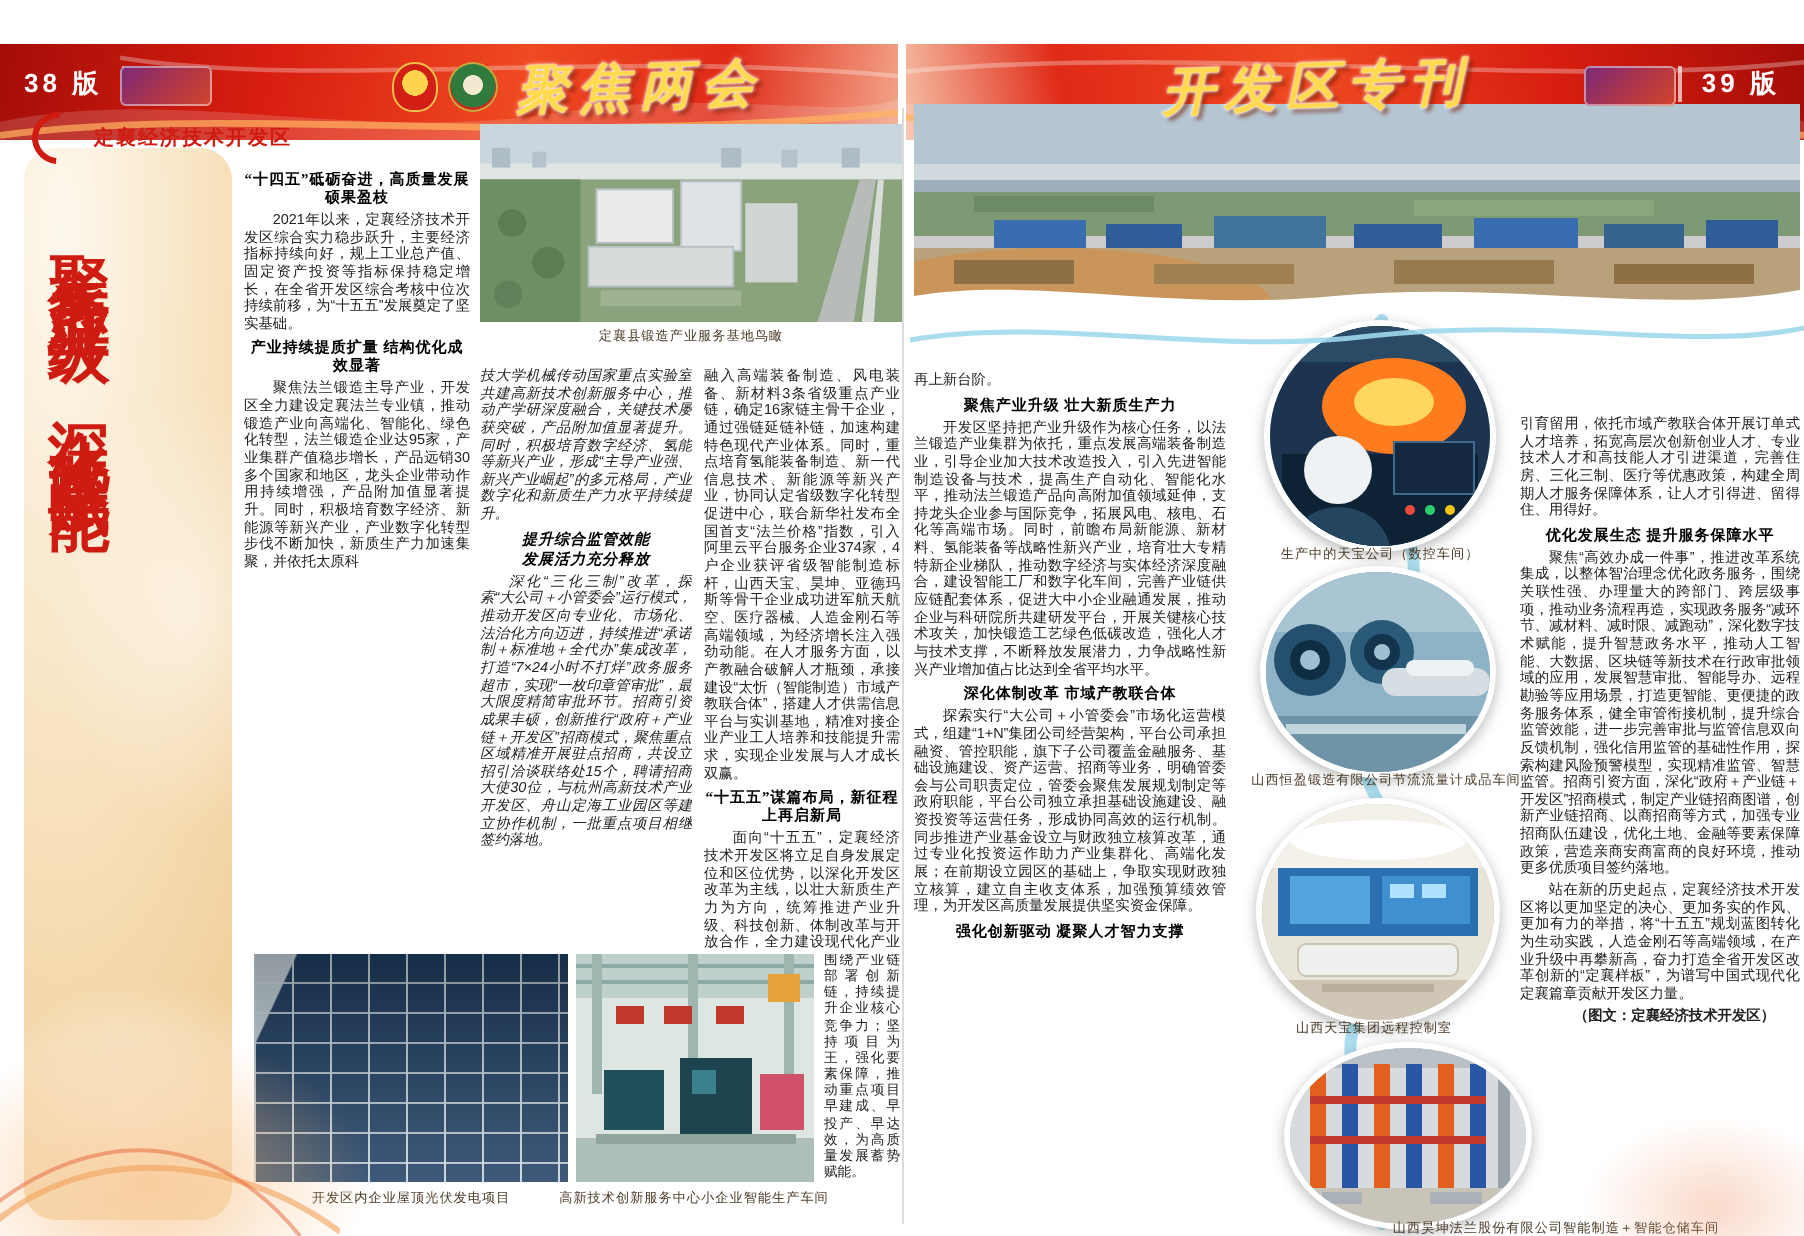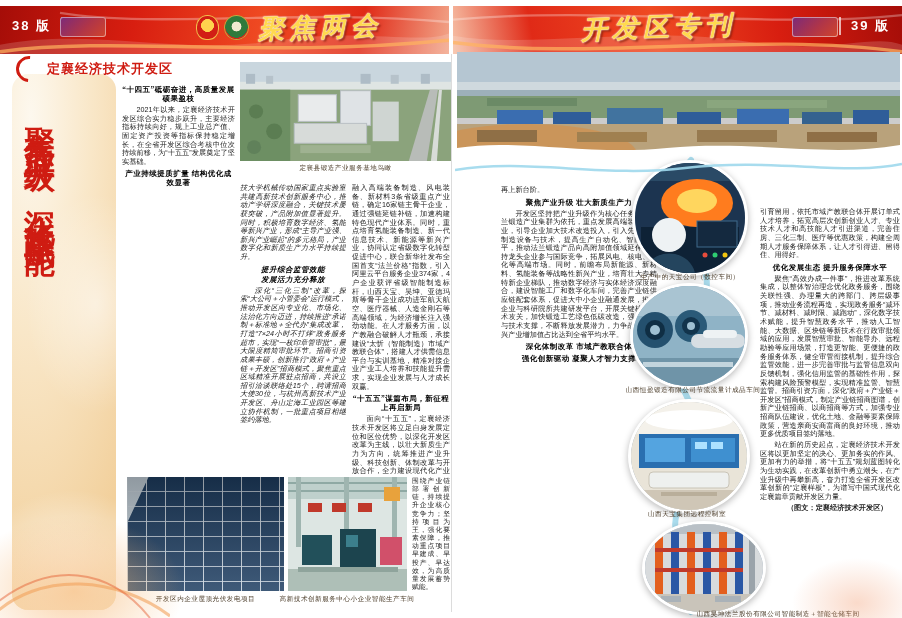--- a/index.html
+++ b/index.html
@@ -1,40 +1,40 @@
 <!DOCTYPE html>
 <html><head>
 <meta charset="utf-8">
 <style>
   html,body{margin:0;padding:0;background:#ffffff;}
   .spread{position:relative;width:902px;height:618px;background:#fff;overflow:hidden;
           font-family:"Liberation Sans",sans-serif;}
   
-  .banner{position:absolute;top:6px;height:48px;overflow:hidden;text-align:right;}
+  .banner{position:absolute;top:22px;height:48px;overflow:hidden;text-align:right;}
   .banner-l{left:0;width:449px;background:linear-gradient(100deg,#a50d08,#d81e10 30%,#ef4a22 58%,#e02a17 80%,#f2a68a 100%);}
   .banner-r{left:453px;width:449px;background:linear-gradient(260deg,#a50d08,#d81e10 28%,#ef4a22 55%,#e02a17 82%,#f6c0a6 100%);}
   .bdeco{position:absolute;inset:0;width:100%;height:100%;}
   .page-num{position:absolute;top:11px;color:#fff;font-weight:bold;font-size:13px;letter-spacing:2px;z-index:3;}
   .pn-l{left:12px;border-right:2px solid #ffffffaa;padding-right:10px;}
   .pn-r{right:12px;border-left:2px solid #ffffffaa;padding-left:10px;}
   .masthead{position:absolute;top:11px;width:46px;height:20px;border-radius:3px;z-index:3;
             background:linear-gradient(135deg,#7a2a7a,#b03548 55%,#d2452a);box-shadow:inset 0 0 0 1px #ffffff77;}
   .mh-l{left:60px;} .mh-r{right:64px;}
   .emblem{position:absolute;top:9px;z-index:3;border-radius:50%;}
   .emb-nat{left:196px;width:23px;height:25px;border-radius:48% 48% 44% 44%;
            background:radial-gradient(circle at 50% 42%,#ffd34e 0 34%,#d21e15 35% 100%);box-shadow:inset 0 0 0 1px #f3c04a;}
   .emb-cppcc{left:224px;width:25px;height:25px;
            background:radial-gradient(circle at 50% 46%,#f2ead0 0 26%,#2f7a3c 28% 60%,#d2251c 62% 100%);box-shadow:inset 0 0 0 1px #caa83c;}
   .banner-title{position:absolute;top:4px;z-index:3;font-family:"Liberation Serif",serif;font-weight:bold;font-style:italic;
            font-size:26px;color:#ffd94f;letter-spacing:5px;transform:rotate(-2deg);
            text-shadow:0 0 2px #fff,0 0 1px #fff,2px 2px 2px rgba(110,20,0,.65);}
   .bt-l{left:258px;} .bt-r{left:128px;}
   
   .zone-badge{position:absolute;left:16px;top:56px;display:flex;align-items:center;gap:5px;z-index:4;
-              color:#cf1c12;font-weight:bold;font-size:13px;letter-spacing:1px;}
+              color:#cf1c12;font-weight:bold;font-size:10px;letter-spacing:1px;}
   .arc-icon{width:20px;height:20px;border:3px solid #cf1c12;border-radius:50%;
             border-right-color:transparent;border-bottom-color:transparent;transform:rotate(-40deg);}
   .v-strip{position:absolute;left:12px;top:74px;width:104px;height:536px;border-radius:16px;overflow:hidden;
            background:radial-gradient(130% 90% at 18% 8%,#fdf8ee 0%,#f9e7c8 45%,#f2d09c 100%);}
   .v-strip::before{content:"";position:absolute;left:-40px;bottom:-60px;width:200px;height:180px;border-radius:50%;
            background:radial-gradient(closest-side,#ffffffd9,#ffffff00);}
   .v-strip::after{content:"";position:absolute;right:-50px;top:120px;width:140px;height:220px;border-radius:50%;
            background:radial-gradient(closest-side,#ffffff88,#ffffff00);}
   .v-headline{position:absolute;left:24px;top:102px;height:500px;writing-mode:vertical-rl;z-index:2;
            font-family:"Liberation Serif",serif;font-weight:bold;font-size:31px;color:#cf1c12;
@@ -121,20 +121,21 @@
       <polygon points="190,100 196,100 201,28 198,28" fill="#d8dcd8"></polygon>
       <rect x="60" y="84" width="70" height="8" fill="#9fb291"></rect>
     </svg>
   </div>
   <div class="cap" style="left:240px;top:164px;width:211px;">定襄县锻造产业服务基地鸟瞰</div>
 
   <div class="col" style="left:122px;top:82px;width:113px;height:392px;">
     <div class="sub">“十四五”砥砺奋进，高质量发展硕果盈枝</div>
     <p>2021年以来，定襄经济技术开发区综合实力稳步跃升，主要经济指标持续向好，规上工业总产值、固定资产投资等指标保持稳定增长，在全省开发区综合考核中位次持续前移，为“十五五”发展奠定了坚实基础。</p>
     <div class="sub">产业持续提质扩量 结构优化成效显著</div>
+    <p>聚焦法兰锻造主导产业，开发区全力建设定襄法兰专业镇，推动锻造产业向高端化、智能化、绿色化转型，法兰锻造企业达95家，产业集群产值稳步增长，产品远销30多个国家和地区，龙头企业带动作用持续增强，产品附加值显著提升。同时，积极培育数字经济、新能源等新兴产业，产业数字化转型步伐不断加快，新质生产力加速集聚，并依托太原科</p>
   </div>
 
   <div class="col" style="left:240px;top:184px;width:106px;height:290px;font-style:italic;">
     <p class="noind">技大学机械传动国家重点实验室共建高新技术创新服务中心，推动产学研深度融合，关键技术屡获突破，产品附加值显著提升。同时，积极培育数字经济、氢能等新兴产业，形成“主导产业强、新兴产业崛起”的多元格局，产业数字化和新质生产力水平持续提升。</p>
     <div class="sub">提升综合监管效能</div>
     <div class="sub" style="margin-top:-2px;">发展活力充分释放</div>
     <p>深化“三化三制”改革，探索“大公司＋小管委会”运行模式，推动开发区向专业化、市场化、法治化方向迈进，持续推进“承诺制＋标准地＋全代办”集成改革，打造“7×24小时不打烊”政务服务超市，实现“一枚印章管审批”，最大限度精简审批环节。招商引资成果丰硕，创新推行“政府＋产业链＋开发区”招商模式，聚焦重点区域精准开展驻点招商，共设立招引洽谈联络处15个，聘请招商大使30位，与杭州高新技术产业开发区、舟山定海工业园区等建立协作机制，一批重点项目相继签约落地。</p>
   </div>
 
   <div class="col" style="left:352px;top:184px;width:98px;height:290px;">
@@ -212,33 +213,34 @@
     </svg>
   </div>
   <svg class="wave-div" viewBox="0 0 447 34" preserveAspectRatio="none">
     <path d="M0,18 C70,6 150,26 230,16 C320,6 390,24 447,12" stroke="#9ed8ec" stroke-width="2.5" fill="none" opacity="0.9"></path>
   </svg>
 
   <svg class="ribbon" viewBox="0 0 170 468">
     <path d="M85,10 C30,70 140,110 85,170 C30,230 140,280 85,340 C30,400 140,430 85,462" stroke="#9ed8ec" stroke-width="6" fill="none" opacity="0.85" stroke-linecap="round"></path>
   </svg>
 
-  <div class="col" style="left:457px;top:186px;width:156px;height:430px;margin-left:44px;">
+  <div class="col" style="left:457px;top:186px;width:156px;height:430px;">
     <p class="noind">再上新台阶。</p>
     <div class="sub">聚焦产业升级 壮大新质生产力</div>
     <p>开发区坚持把产业升级作为核心任务，以法兰锻造产业集群为依托，重点发展高端装备制造业，引导企业加大技术改造投入，引入先进智能制造设备与技术，提高生产自动化、智能化水平，推动法兰锻造产品向高附加值领域延伸，支持龙头企业参与国际竞争，拓展风电、核电、石化等高端市场。同时，前瞻布局新能源、新材料、氢能装备等战略性新兴产业，培育壮大专精特新企业梯队，推动数字经济与实体经济深度融合，建设智能工厂和数字化车间，完善产业链供应链配套体系，促进大中小企业融通发展，推动企业与科研院所共建研发平台，开展关键核心技术攻关，加快锻造工艺绿色低碳改造，强化人才与技术支撑，不断释放发展潜力，力争战略性新兴产业增加值占比达到全省平均水平。</p>
     <div class="sub">深化体制改革 市域产教联合体</div>
+    <p>探索实行“大公司＋小管委会”市场化运营模式，组建“1+N”集团公司经营架构，平台公司承担融资、管控职能，旗下子公司覆盖金融服务、基础设施建设、资产运营、招商等业务，明确管委会与公司职责定位，管委会聚焦发展规划制定等政府职能，平台公司独立承担基础设施建设、融资投资等运营任务，形成协同高效的运行机制。同步推进产业基金设立与财政独立核算改革，通过专业化投资运作助力产业集群化、高端化发展；在前期设立园区的基础上，争取实现财政独立核算，建立自主收支体系，加强预算绩效管理，为开发区高质量发展提供坚实资金保障。</p>
     <div class="sub">强化创新驱动 凝聚人才智力支撑</div>
   </div>
 
   <div class="col" style="left:760px;top:208px;width:140px;height:396px;">
     <p class="noind">引育留用，依托市域产教联合体开展订单式人才培养，拓宽高层次创新创业人才、专业技术人才和高技能人才引进渠道，完善住房、三化三制、医疗等优惠政策，构建全周期人才服务保障体系，让人才引得进、留得住、用得好。</p>
     <div class="sub">优化发展生态 提升服务保障水平</div>
     <p>聚焦“高效办成一件事”，推进改革系统集成，以整体智治理念优化政务服务，围绕关联性强、办理量大的跨部门、跨层级事项，推动业务流程再造，实现政务服务“减环节、减材料、减时限、减跑动”，深化数字技术赋能，提升智慧政务水平，推动人工智能、大数据、区块链等新技术在行政审批领域的应用，发展智慧审批、智能导办、远程勘验等应用场景，打造更智能、更便捷的政务服务体系，健全审管衔接机制，提升综合监管效能，进一步完善审批与监管信息双向反馈机制，强化信用监管的基础性作用，探索构建风险预警模型，实现精准监管、智慧监管。招商引资方面，深化“政府＋产业链＋开发区”招商模式，制定产业链招商图谱，创新产业链招商、以商招商等方式，加强专业招商队伍建设，优化土地、金融等要素保障政策，营造亲商安商富商的良好环境，推动更多优质项目签约落地。</p>
-    <p>站在新的历史起点，定襄经济技术开发区将以更加坚定的决心、更加务实的作风、更加有力的举措，将“十五五”规划蓝图转化为生动实践，在改革创新中勇立潮头，在产业升级中再攀新高，奋力打造全省开发区改革创新的“定襄样板”，为谱写中国式现代化定襄篇章贡献开发区力量。</p>
+    <p>站在新的历史起点，定襄经济技术开发区将以更加坚定的决心、更加务实的作风、更加有力的举措，将“十五五”规划蓝图转化为生动实践，人造金刚石等高端领域，在产业升级中再攀新高，奋力打造全省开发区改革创新的“定襄样板”，为谱写中国式现代化定襄篇章贡献开发区力量。</p>
     <p class="byline">（图文：定襄经济技术开发区）</p>
   </div>
 
   <div class="circ" style="left:632px;top:160px;width:110px;height:110px;">
     <svg viewBox="0 0 110 110" preserveAspectRatio="none">
       <rect width="110" height="110" fill="#1c3450"></rect>
       <rect x="0" y="0" width="110" height="18" fill="#2a4a66"></rect>
       <ellipse cx="62" cy="40" rx="36" ry="24" fill="#ff7c1e"></ellipse>
       <ellipse cx="62" cy="38" rx="20" ry="12" fill="#ffd65e"></ellipse>
       <rect x="6" y="64" width="98" height="46" fill="#0e2236"></rect>

